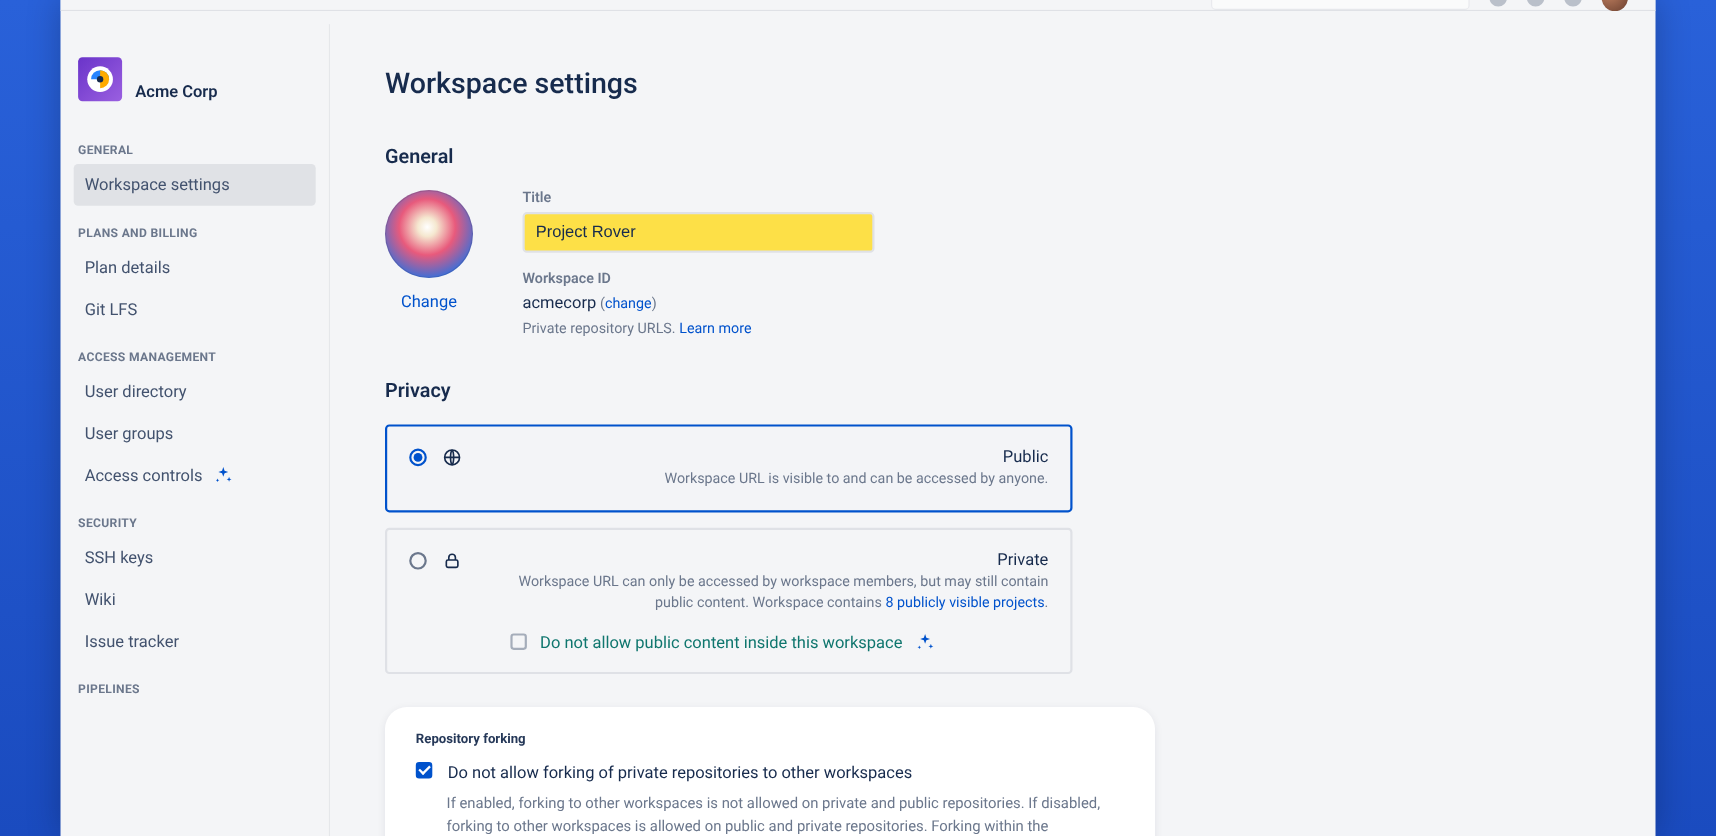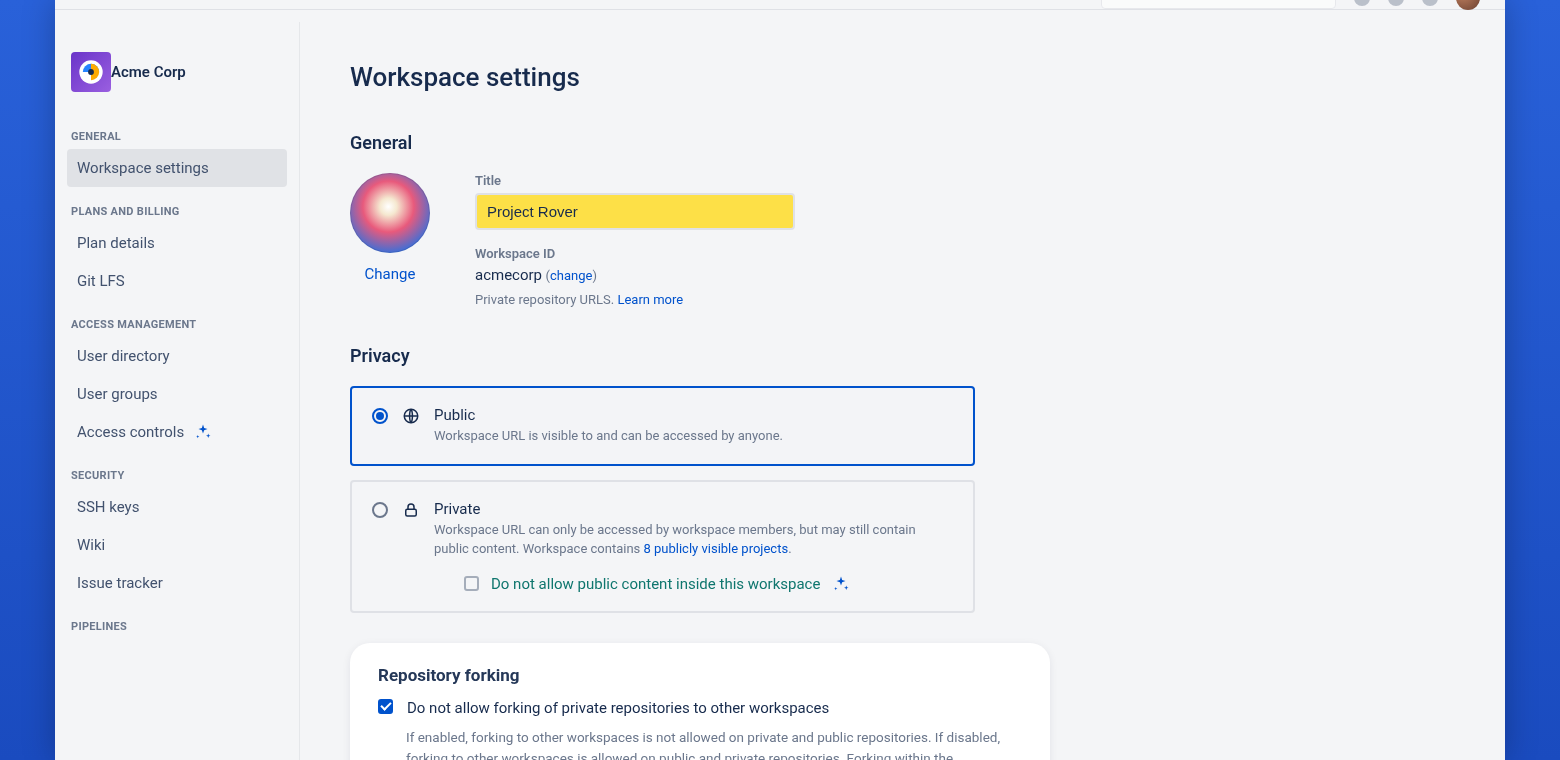--- a/index.html
+++ b/index.html
@@ -49,21 +49,21 @@
   display:flex;
   height: calc(100% - 22px);
   margin-top: 12px;
 }
 .sidebar {
   width: 245px;
   padding: 30px 12px 0 12px;
   border-right: 1px solid #e5e7ea;
 }
 .ws-header {
-  display:flex; align-items:center; gap:0; padding: 0 4px 20px 4px;
+  display:flex; align-items:flex-end; gap:12px; padding: 0 4px 20px 4px;
 }
 .ws-avatar {
   width:40px; height:40px; border-radius:4px;
   background: linear-gradient(135deg, #6a34c9, #9a5fe0);
   display:flex; align-items:center; justify-content:center;
 }
 .ws-avatar svg { width:28px; height:28px;}
 .ws-name { font-weight:600; font-size:15px; color:#172B4D;}
 .side-section-label {
   font-size:11px; font-weight:700; color:#6B778C; letter-spacing:0.3px;
@@ -134,21 +134,21 @@
 .opt-row { display:flex; gap:14px; align-items:flex-start;}
 .radio {
   width:16px; height:16px; border-radius:50%; border:2px solid #6B778C; margin-top:2px;
   flex-shrink:0; display:flex; align-items:center; justify-content:center;
 }
 .radio.checked {
   border-color:#0052CC;
 }
 .radio.checked::after { content:""; width:8px; height:8px; background:#0052CC; border-radius:50%;}
 .opt-icon { flex-shrink:0; margin-top:1px; color:#172B4D;}
-.opt-body { flex:1; }
+.opt-body { flex:1;text-align:right; }
 .opt-title { font-size:15px; color:#172B4D; margin-bottom:2px;}
 .opt-desc { font-size:13px; color:#6B778C; line-height:1.5;}
 .opt-desc a { color:#0052CC; text-decoration:none;}
 .sub-check-row { display:flex; align-items:center; gap:12px; margin-top:16px; padding-left:30px;}
 .checkbox {
   width:15px; height:15px; border:2px solid #a5adba; border-radius:3px; flex-shrink:0;
 }
 .checkbox.checked {
   background:#0052CC; border-color:#0052CC; display:flex; align-items:center; justify-content:center;
 }
@@ -157,21 +157,21 @@
 }
 .sub-check-label { font-size:15px; color:#0f766e;}
 .forking-panel {
   background:#fff;
   border-radius:20px;
   padding: 22px 28px 30px 28px;
   width: 700px;
   margin-top: 30px;
   box-shadow: 0 2px 8px rgba(9,30,66,0.08);
 }
-.forking-panel .section-h { font-size:17px; color:#253858; font-weight:700; margin-bottom:14px;}
+.forking-panel .section-h { font-size:12px; color:#253858; font-weight:700; margin-bottom:14px;}
 .fork-check-row { display:flex; gap:14px; align-items:flex-start; margin-bottom:10px;margin-top:11px;}
 .fork-label { font-size:15px; color:#172B4D;}
 .fork-desc { font-size:13.5px; color:#6B778C; line-height:1.6; padding-left:28px; max-width:640px;}
 </style>
 </head>
 <body>
 
 <div class="window">
 
   <div class="top-bar">

